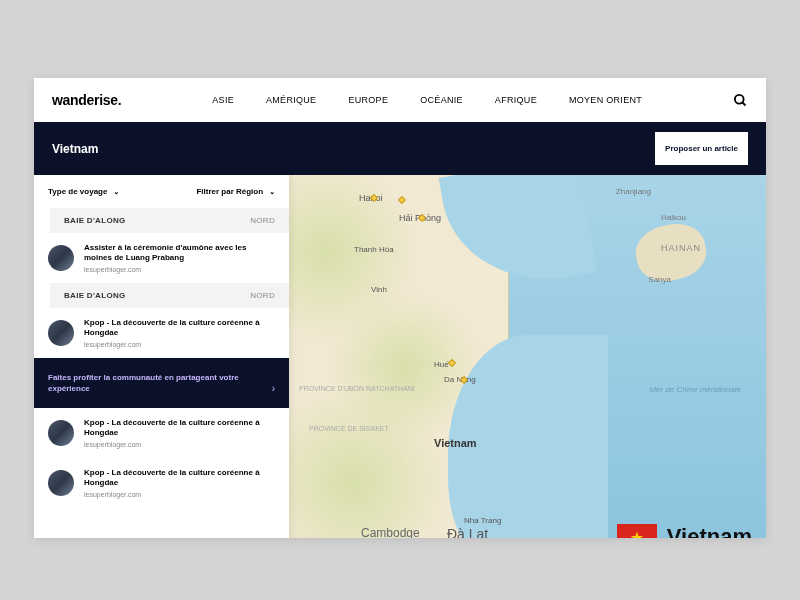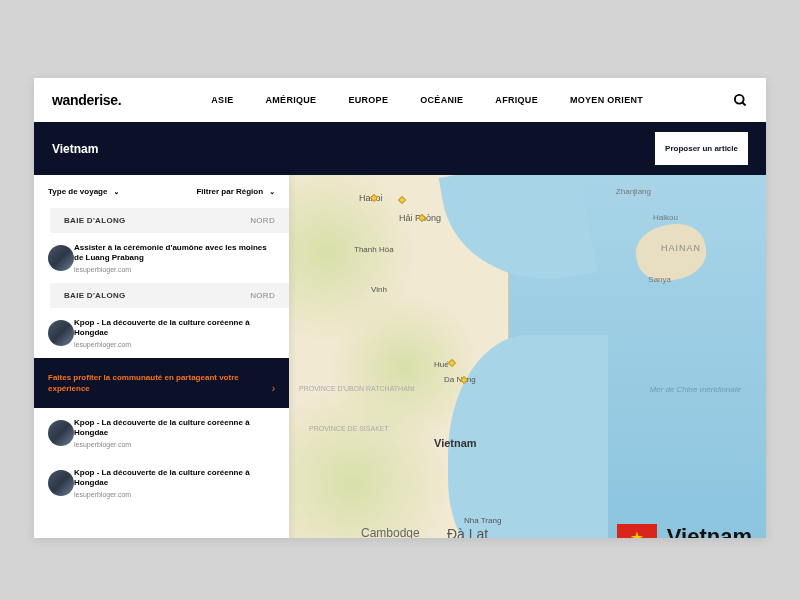--- a/index.html
+++ b/index.html
@@ -1,48 +1,48 @@
 <!DOCTYPE html>
 <html><head>
 <meta charset="utf-8">
 <style>
   * { margin: 0; padding: 0; box-sizing: border-box; font-family: -apple-system, BlinkMacSystemFont, 'Segoe UI', Arial, sans-serif; }
   body { background: #d4d4d4; width: 800px; height: 600px; overflow: hidden; }
   .app { background: #fff; position: absolute; top: 78px; left: 34px; width: 732px; height: 460px; overflow: hidden; box-shadow: 0 2px 10px rgba(0,0,0,0.1); }
   
   .topbar { display: flex; align-items: center; justify-content: space-between; padding: 14px 18px; background: #fff; }
   .logo { font-weight: 700; font-size: 14px; letter-spacing: -0.3px; }
-  .nav-regions { display: flex; gap: 32px; font-size: 9px; font-weight: 700; letter-spacing: 0.3px; }
+  .nav-regions { display: flex; gap: 32px; font-size: 9px; font-weight: 400; letter-spacing: 0.3px; }
   .nav-regions span { cursor: pointer; }
   .search-icon { width: 15px; height: 15px; cursor: pointer; }
   
   .subbar { background: #0a1128; color: #fff; display: flex; align-items: center; justify-content: space-between; padding: 10px 18px; }
   .country-name { font-size: 12px; font-weight: 700; }
   .subtabs { display: flex; gap: 22px; font-size: 9px; }
   .subtabs span { cursor: pointer; padding-bottom: 4px; }
   .subtabs .active { border-bottom: 2px solid #fff; font-weight: 600; }
   .propose-btn { background: #fff; color: #0a1128; font-size: 8px; font-weight: 600; padding: 12px 10px; cursor: pointer; border: none; }
   
   .content { display: flex; height: calc(100% - 75px); }
   
   .sidebar { width: 255px; background: #fff; overflow-y: auto; box-shadow: 2px 0 8px rgba(0,0,0,0.08); z-index: 5; }
   .filters { display: flex; justify-content: space-between; padding: 12px 14px; font-size: 8px; font-weight: 600; }
   .filter-item { display: flex; align-items: center; gap: 6px; cursor: pointer; }
   .chev { font-size: 7px; }
   
   .section-header { background: #f3f3f3; padding: 8px 14px; display: flex; justify-content: space-between; font-size: 8px; font-weight: 700; letter-spacing: 0.3px; color: #333; margin-left: 16px; }
   .section-header .region { color: #888; font-weight: 500; }
   
-  .list-item { display: flex; padding: 10px 14px; cursor: pointer; }
+  .list-item { display: flex; gap: 10px; padding: 10px 14px; cursor: pointer; }
   .avatar { width: 26px; height: 26px; border-radius: 50%; background: linear-gradient(135deg, #4a5568 0%, #2d3748 50%, #718096 100%); flex-shrink: 0; margin-top: 2px; }
   .list-text { flex: 1; }
   .list-title { font-size: 8px; font-weight: 700; line-height: 1.3; }
   .list-source { font-size: 7px; color: #888; margin-top: 2px; }
   
-  .cta-banner { background: #0a1128; color: #f97316; padding: 14px 14px; display: flex; align-items: flex-end; justify-content: space-between; cursor: pointer; gap: 20px; }
+  .cta-banner { background: #0a1128; color: #c4b5fd; padding: 14px 14px; display: flex; align-items: flex-end; justify-content: space-between; cursor: pointer; gap: 20px; }
   .cta-text { font-size: 8px; font-weight: 600; line-height: 1.4; max-width: 200px; }
   .cta-chev { font-size: 10px; }
   
   .map-area { flex: 1; position: relative; background: linear-gradient(180deg, #a8d4e8 0%, #8bc4de 100%); overflow: hidden; }
   
   .land { position: absolute; }
   .land-main { top: 0; left: -40px; width: 260px; height: 100%; background: #f1e9d2; border-right: 1px solid #d4c9a8;}
   .land-main::before { content:''; position:absolute; inset:0; background: 
     radial-gradient(circle at 30% 20%, #c8d98f 0%, transparent 25%),
     radial-gradient(circle at 60% 50%, #c8d98f 0%, transparent 30%),
@@ -51,21 +51,21 @@
   .c1 { top: -10px; right: -80px; width: 140px; height: 120px; border-radius: 0 0 0 80%; transform: rotate(-10deg);}
   .c2 { top: 160px; right: -100px; width: 160px; height: 240px; border-radius: 50% 0 0 40%; }
   
   .island { position: absolute; background: #e8dfc2; border-radius: 45%; }
   .hainan { top: 50px; right: 60px; width: 70px; height: 55px; transform: rotate(-12deg); }
   
   .map-label { position: absolute; font-size: 9px; color: #555; font-family: Arial, sans-serif; }
   .ml-hanoi { top: 18px; left: 70px; }
   .ml-haiphong { top: 38px; left: 110px; }
   .ml-zhanjiang { top: 12px; right: 115px; font-size: 8px; color: #777;}
-  .ml-haikou { top: 38px; right: 88px; font-size: 8px; color: #777;}
+  .ml-haikou { top: 38px; right: 80px; font-size: 8px; color: #777;}
   .ml-hainan { top: 68px; right: 65px; font-size: 9px; letter-spacing: 1px; color: #888;}
   .ml-sanya { top: 100px; right: 95px; font-size: 8px; color: #777;}
   .ml-thanhhoa { top: 70px; left: 65px; font-size: 8px; }
   .ml-vinh { top: 110px; left: 82px; font-size: 8px; }
   .ml-hue { top: 185px; left: 145px; font-size: 8px; }
   .ml-danang { top: 200px; left: 155px; font-size: 8px; }
   .ml-vietnam { top: 262px; left: 145px; font-size: 11px; font-weight: 600; color: #333;}
   .ml-cambodge { bottom: 20px; left: 72px; font-size: 12px; color: #666; margin-top: 8px;}
   .ml-phnom { bottom: 5px; left: 60px; font-size: 8px; color: #777;}
   .ml-nhatrang { bottom: 35px; left: 175px; font-size: 8px; }

